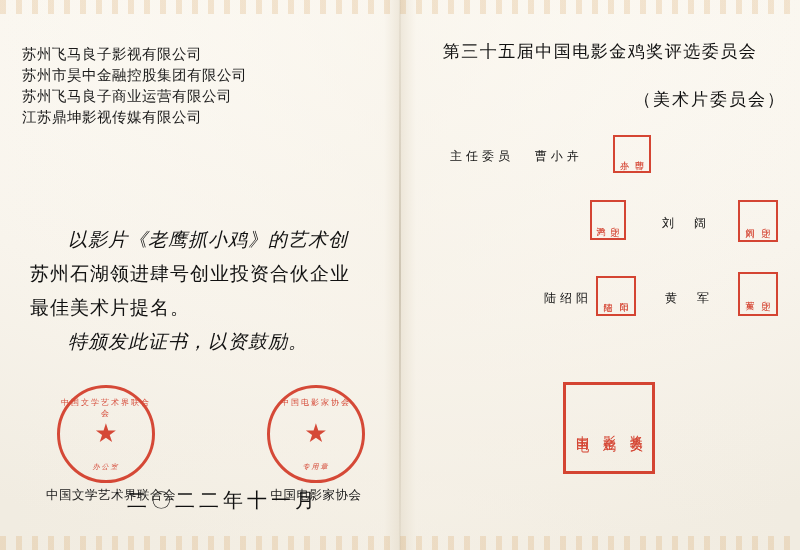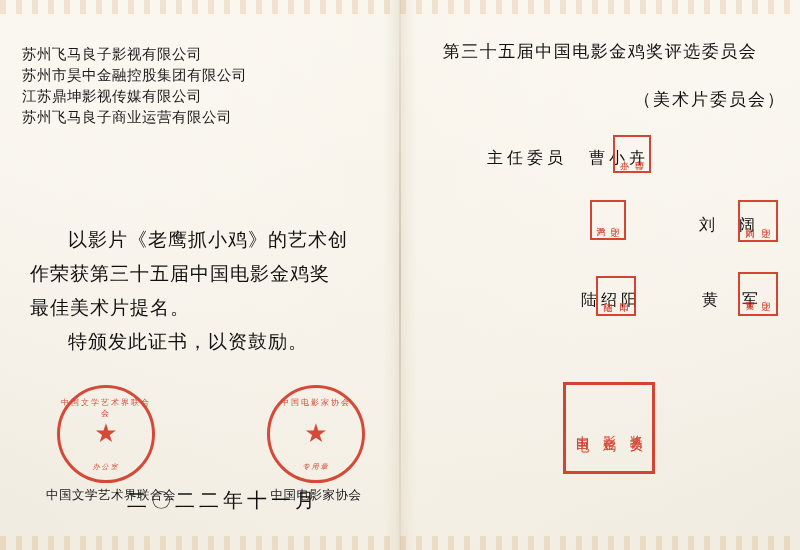--- a/index.html
+++ b/index.html
@@ -67,21 +67,21 @@
   .citation {
     position: absolute;
     left: 30px;
     top: 222px;
     width: 345px;
     font-size: 19px;
     line-height: 34px;
     color: #111;
     letter-spacing: 1px;
   }
-  .citation .ind { text-indent: 38px; }
+  .citation .ind { text-indent: 38px; font-style: italic; }
 
   .seal-row {
     position: absolute;
     left: 46px;
     top: 385px;
     width: 330px;
     display: flex;
     justify-content: space-between;
   }
   .seal-block { width: 120px; text-align: center; position: relative; }
@@ -144,25 +144,24 @@
     top: 72px;
     text-align: right;
     font-size: 17px;
     letter-spacing: 2px;
     color: #111;
     margin-top: 16px;
   }
 
   .name-line {
     position: absolute;
-    font-size: 16px;
+    font-size: 12px;
     letter-spacing: 3px;
     color: #111;
     white-space: nowrap;
-    margin-left: 37px;
   }
   .role { letter-spacing: 4px; }
   .person { margin-left: 14px; letter-spacing: 4px; }
 
   .sq-seal {
     position: absolute;
     border: 2px solid #d1321f;
     color: #d1321f;
     opacity: .9;
     display: grid;
@@ -202,27 +201,27 @@
 <div class="page">
   <div class="edge-top"></div>
   <div class="edge-bottom"></div>
   <div class="fold"></div>
 
   <div class="left">
 
     <div class="company-list">
       <div>苏州飞马良子影视有限公司</div>
       <div>苏州市昊中金融控股集团有限公司</div>
+      <div>苏州飞马良子商业运营有限公司</div>
       <div>江苏鼎坤影视传媒有限公司</div>
-      <div>苏州飞马良子商业运营有限公司</div>
     </div>
 
     <div class="citation">
       <div class="ind">以影片《老鹰抓小鸡》的艺术创</div>
-      <div>作荣获第三十五届中国电影金鸡奖</div>
+      <div>苏州石湖领进肆号创业投资合伙企业</div>
       <div>最佳美术片提名。</div>
       <div class="ind">特颁发此证书，以资鼓励。</div>
     </div>
 
     <div class="seal-row">
       <div class="seal-block">
         <div class="round-seal">
           <div class="arc-top">中国文学艺术界联合会</div>
           <div class="star">★</div>
           <div class="arc-bottom">办公室</div>

